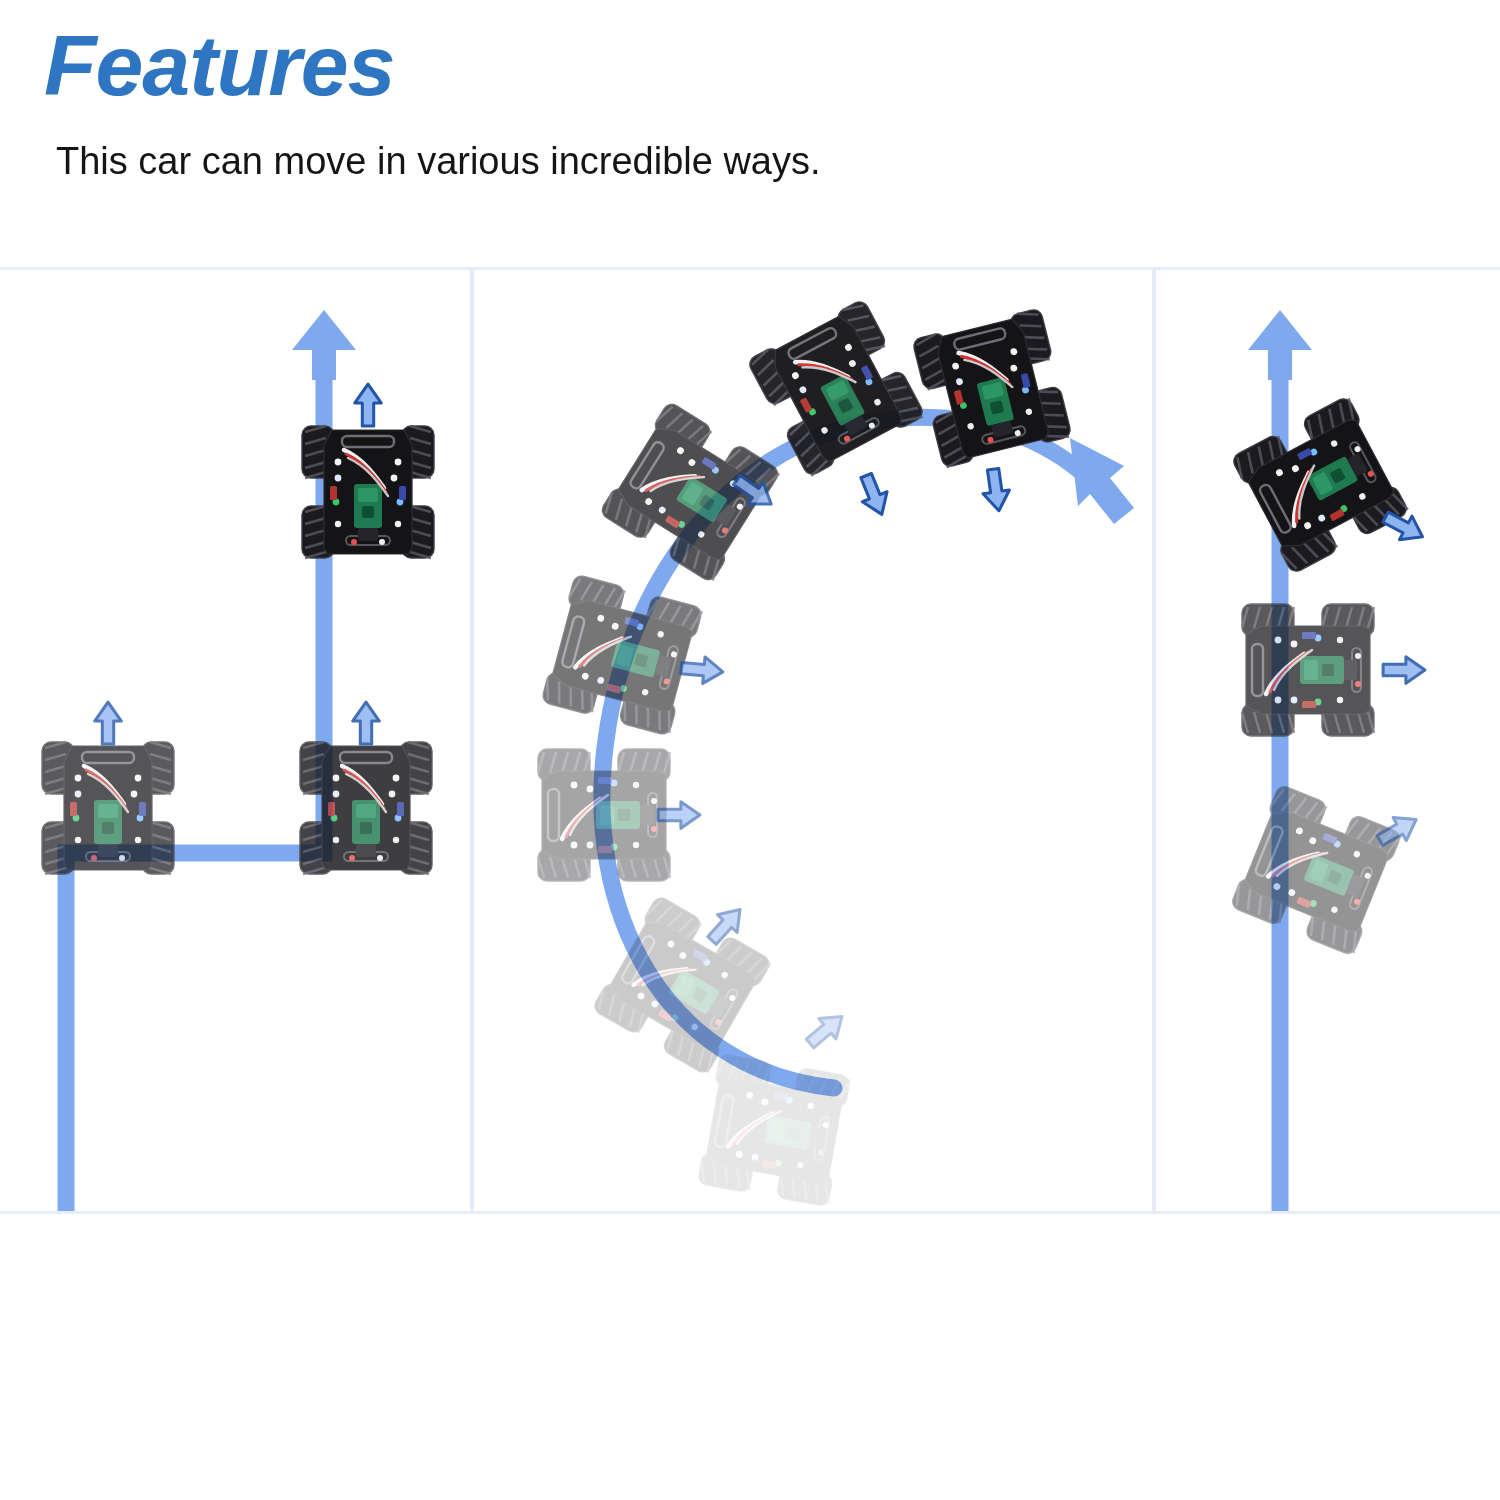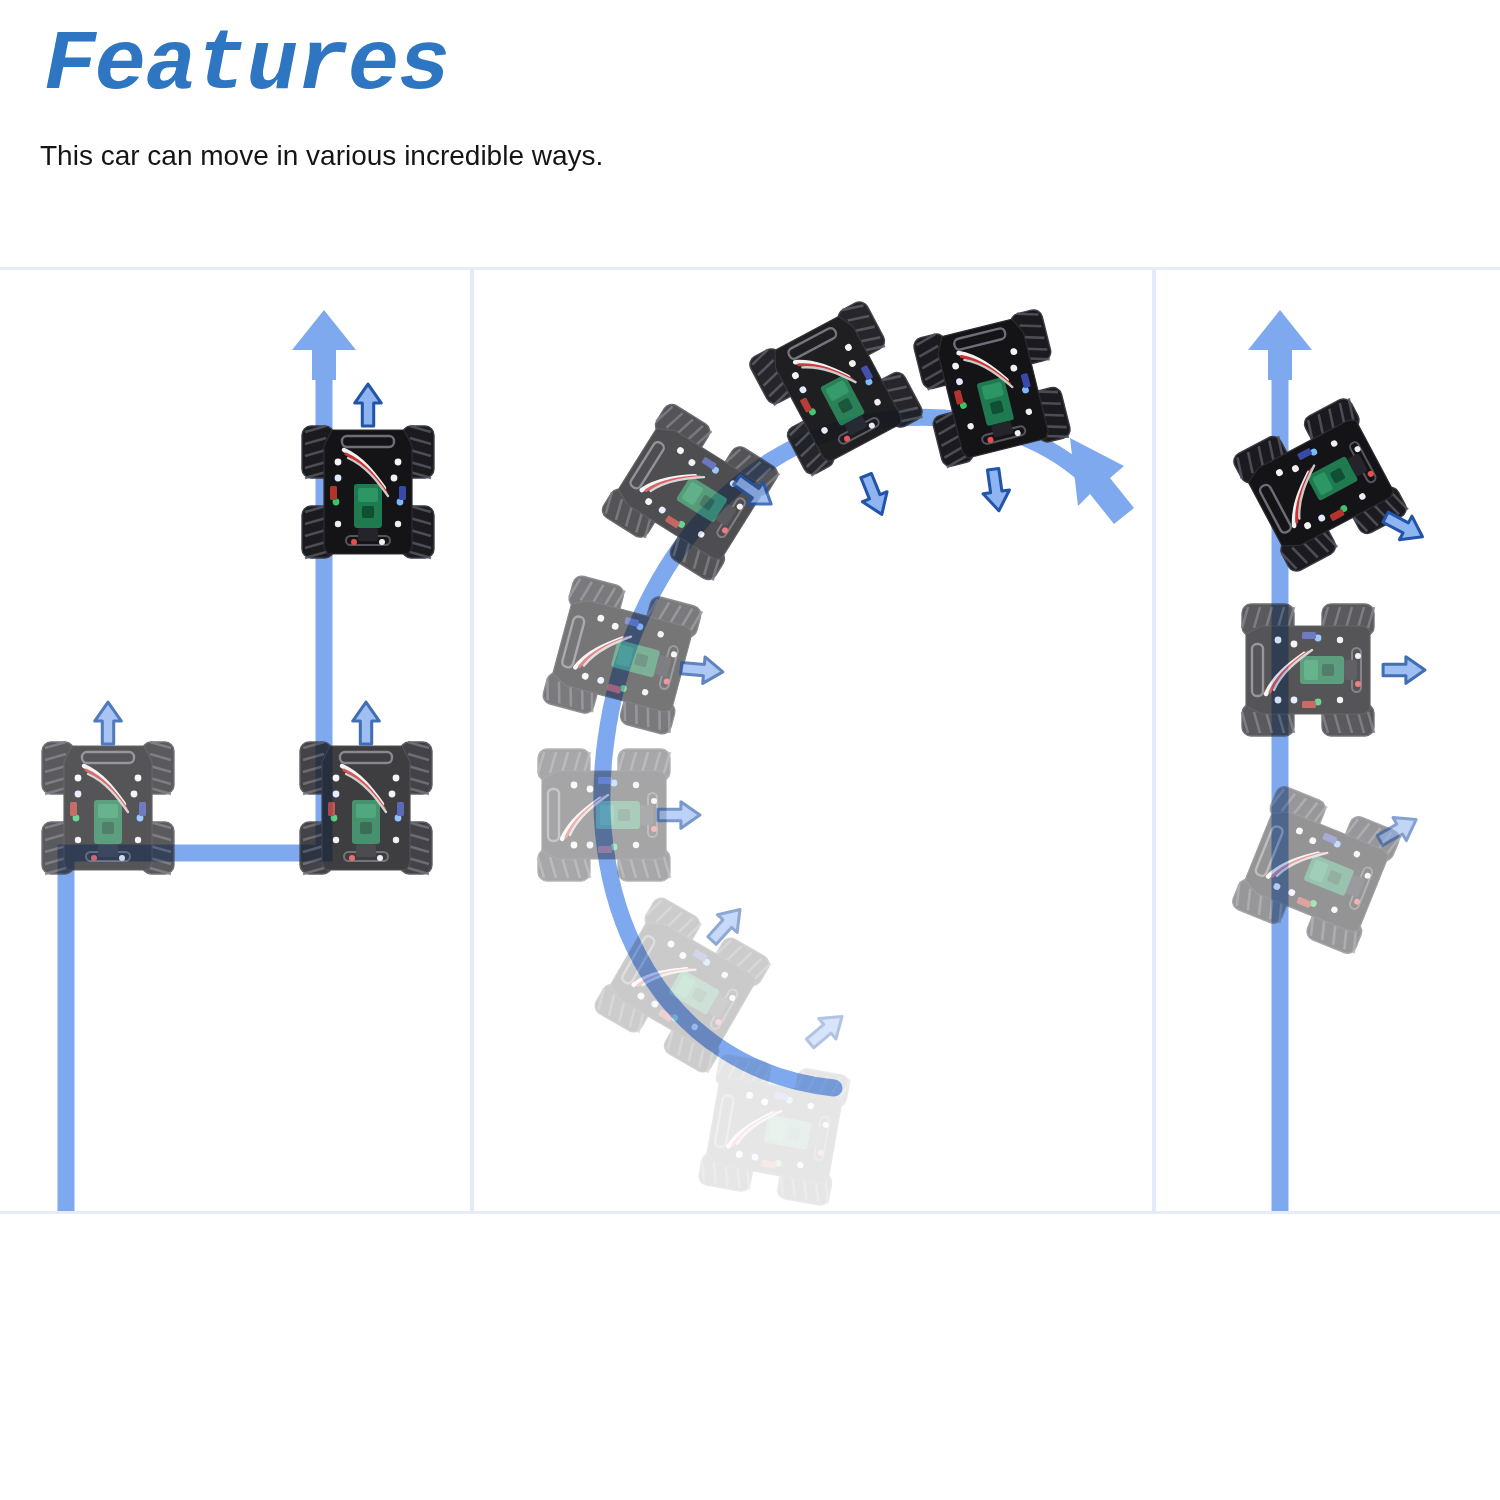--- a/index.html
+++ b/index.html
@@ -13,25 +13,24 @@
   #root{position:absolute;inset:0;}
 
   
   .header{position:absolute;left:0;top:0;width:1500px;height:260px;}
   .title{
     position:absolute;left:44px;top:22px;
     font-size:86px;line-height:1;
     font-style:italic;font-weight:bold;
     color:#2E75C2;
     letter-spacing:-1px;
-    font-family:Liberation Mono, monospace;
   }
   .subtitle{
-    position:absolute;left:40px;top:142px;
-    font-size:28px;line-height:1;
+    position:absolute;left:56px;top:142px;
+    font-size:38px;line-height:1;
     color:#151515;
     font-weight:400;
   }
 
   
   .panels{position:absolute;left:0px;top:267px;width:1500px;height:947px;}
   .hline{position:absolute;left:0;width:1500px;height:3px;background:#e7edf8;}
   .hline.top{top:0px;}
   .hline.bottom{top:944px;}
   .vline{position:absolute;top:3px;width:4px;height:941px;background:#e3ebfa;}

